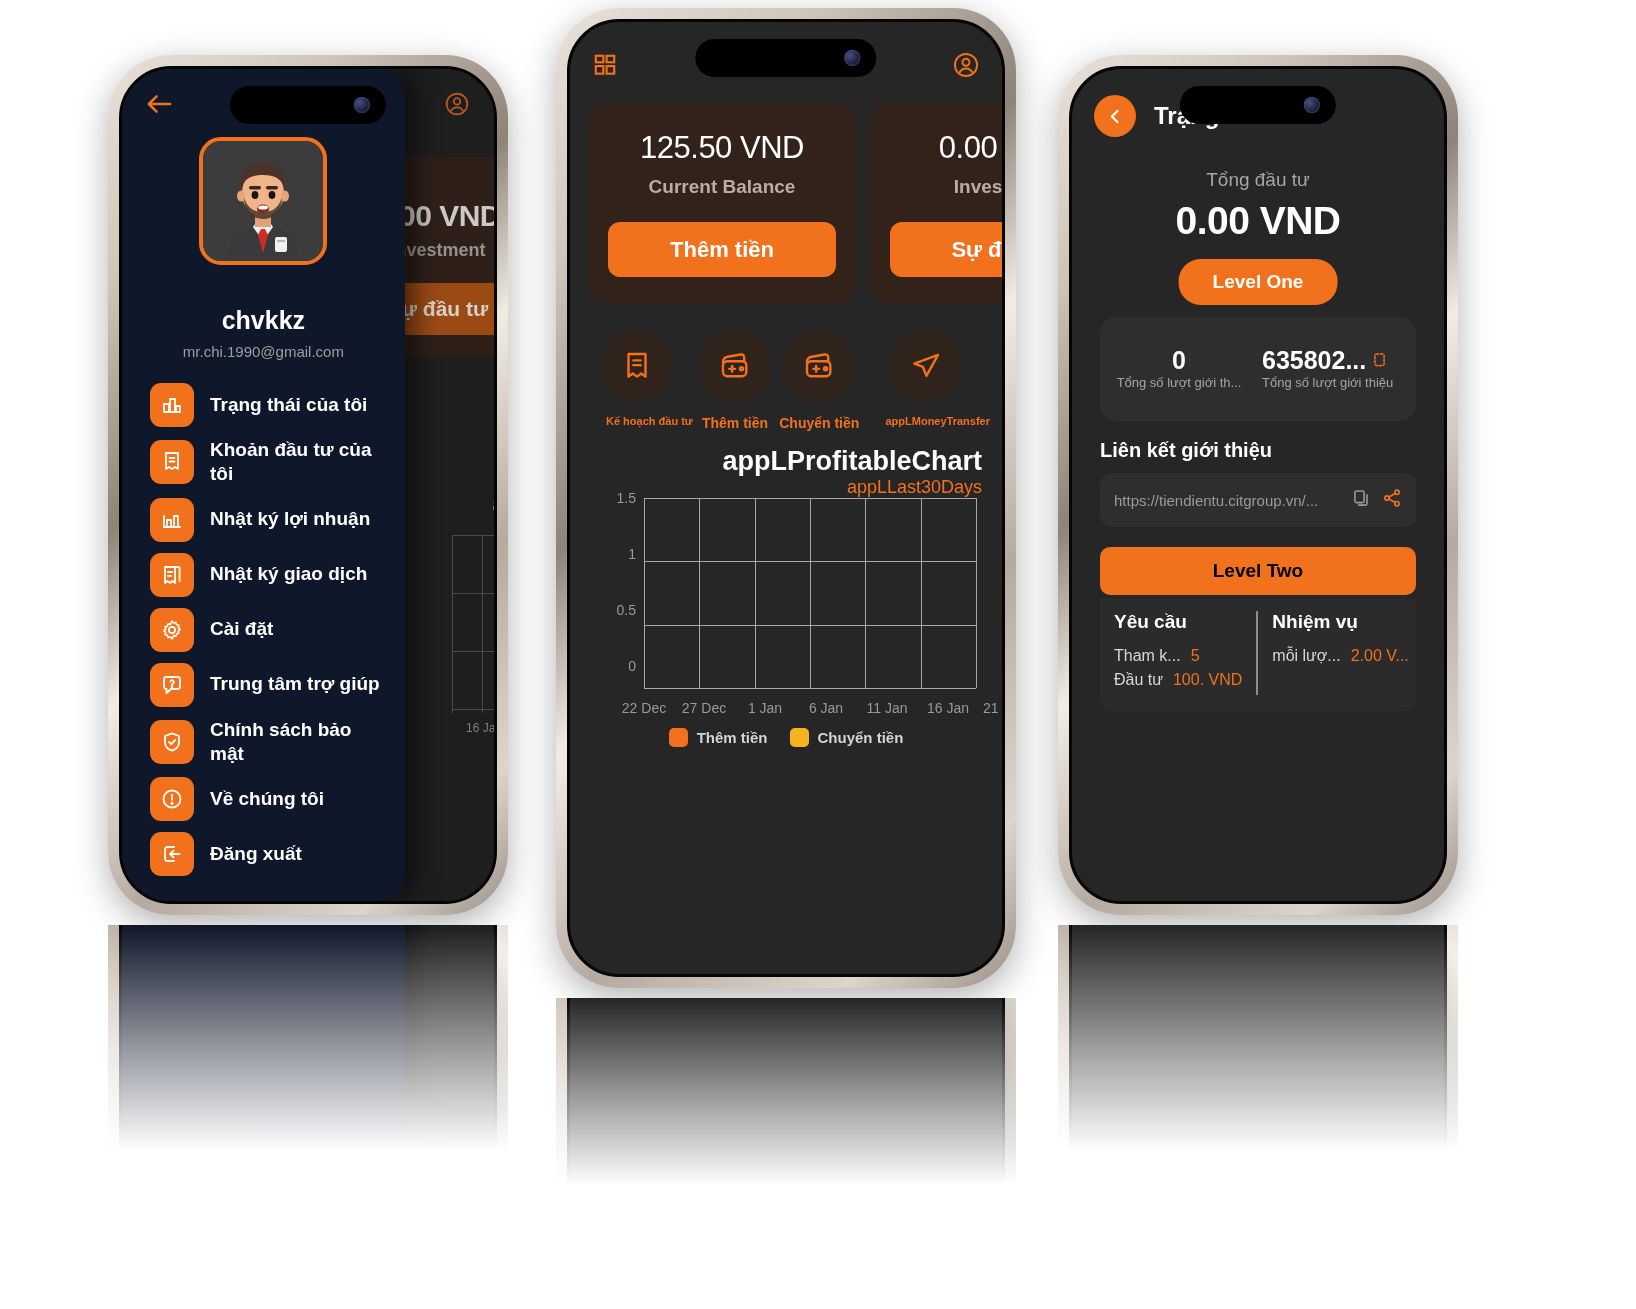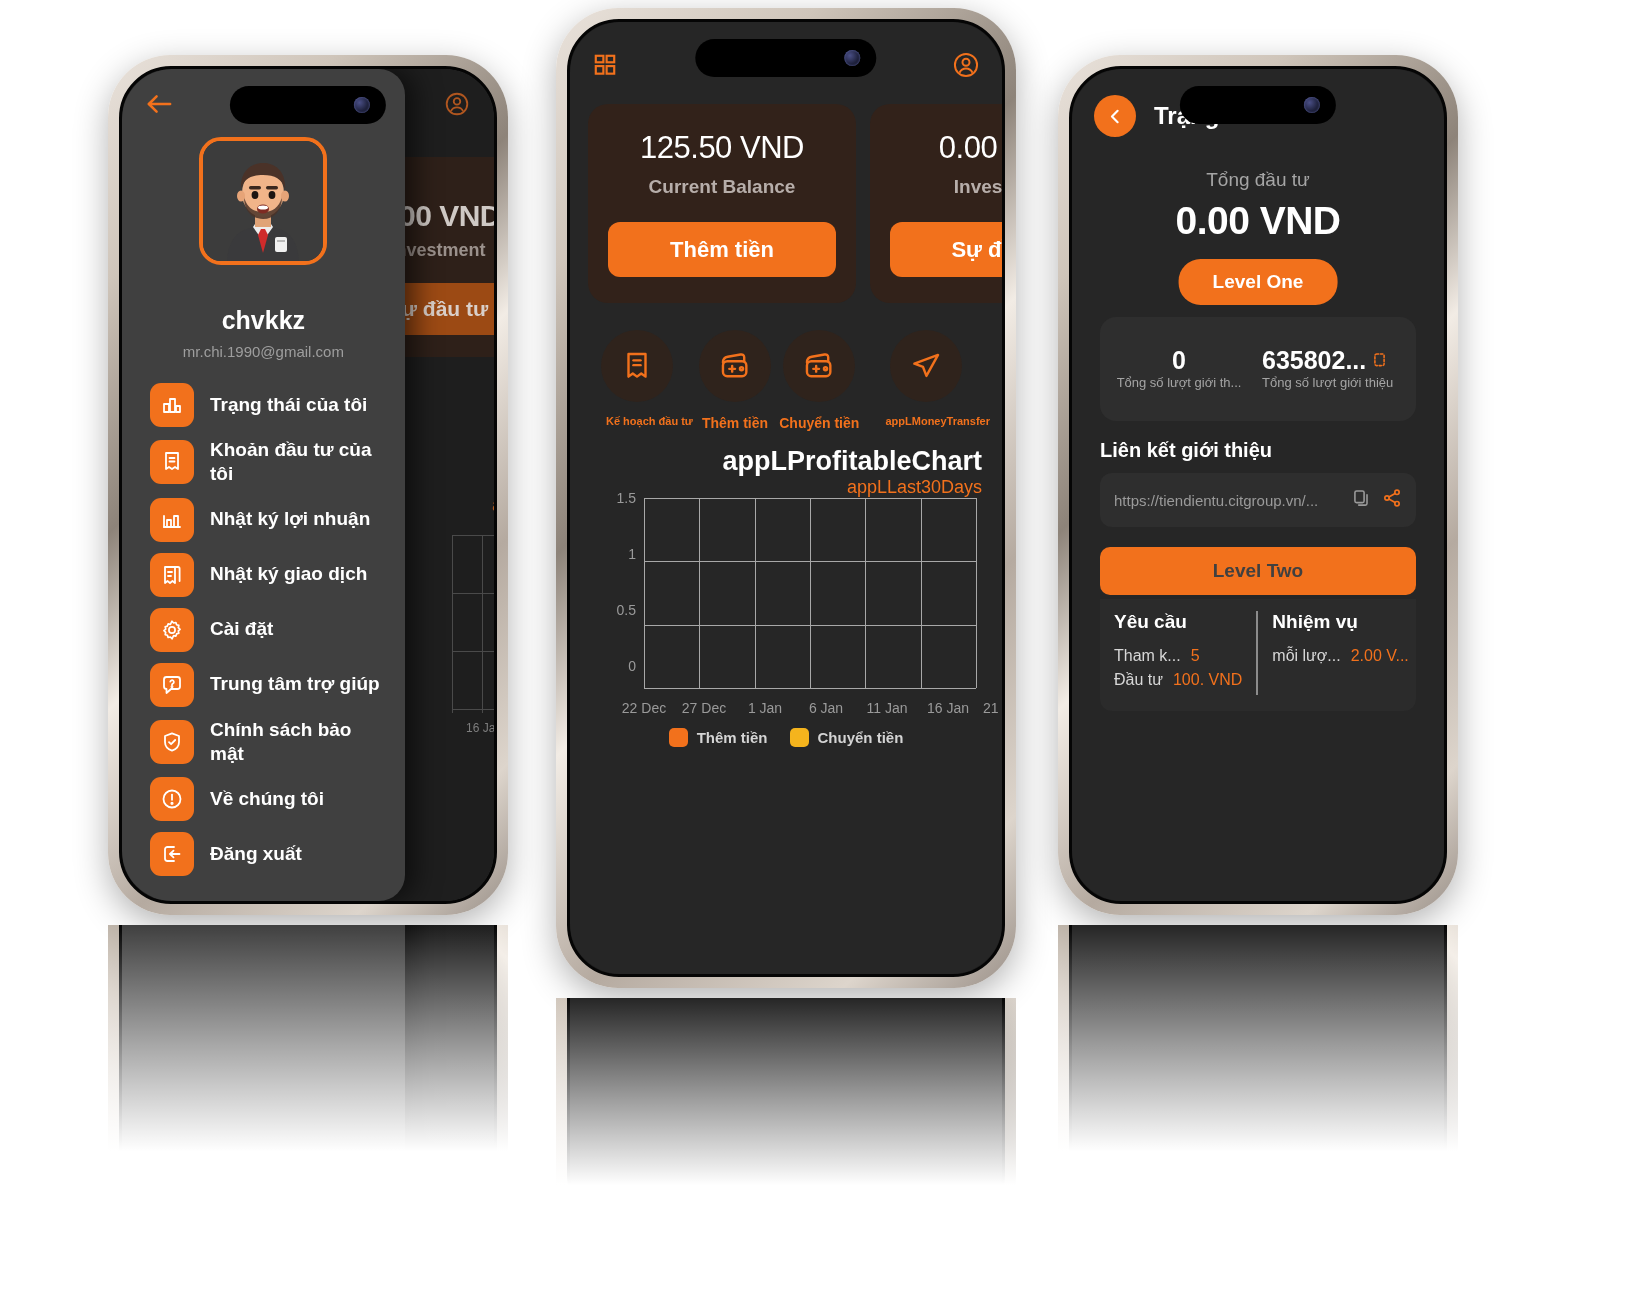--- a/index.html
+++ b/index.html
@@ -53,21 +53,21 @@
       display:flex; align-items:center; justify-content:center; }
   .p1-home .range { position:absolute; top:426px; left:370px; font-size:18px; color:#b25a20; font-weight:500;}
   .p1-home .minichart { position:absolute; top:466px; left:330px; width:180px; height:200px;}
   .p1-home .minichart .vg { position:absolute; top:0; bottom:22px; width:1px; background:#4a4a4a;}
   .p1-home .minichart .hg { position:absolute; left:0; right:0; height:1px; background:#4a4a4a;}
   .p1-home .minichart .xl { position:absolute; bottom:0; font-size:12px; color:#7e7e7e;}
   .p1-home .avatar-ic { position:absolute; top:22px; right:24px; }
 
   .p1-drawer {
     position:absolute; left:0; top:0; bottom:0; width:76%;
-    background:#404040; border-top-right-radius:26px; border-bottom-right-radius:26px;
+    background:#0f172a; border-top-right-radius:26px; border-bottom-right-radius:26px;
     box-shadow: 10px 0 26px rgba(0,0,0,.55);
     overflow:hidden;
   }
   .back-arrow { position:absolute; top:24px; left:24px; z-index:20; }
   .avatar-frame {
     position:absolute; top:68px; left:50%; transform:translateX(-50%);
     width:128px; height:128px; border:4px solid #f2711c; border-radius:22px;
     background:#3a3a3a; overflow:hidden;
   }
   .p1-name { position:absolute; top:237px; left:0; right:0; text-align:center;
@@ -128,21 +128,21 @@
   .p3-stats .col.r { text-align:left; padding-left:4px; }
   .p3-stats .num { font-size:25px; font-weight:bold; color:#fff; }
   .p3-stats .cap { font-size:13px; color:#a5a5a5; line-height:1.25; }
   .p3-stats .row2 { display:flex; align-items:flex-start; gap:6px;}
   .p3-sec { position:absolute; top:370px; left:28px; font-size:20px; font-weight:bold; color:#fff;}
   .p3-link { position:absolute; top:404px; left:28px; right:28px; height:54px; background:#2e2e2e;
       border-radius:12px; display:flex; align-items:center; padding:0 14px; gap:10px;}
   .p3-link .url { flex:1; font-size:15px; color:#9a9a9a; overflow:hidden; white-space:nowrap;}
   .p3-l2 { position:absolute; top:478px; left:28px; right:28px; height:48px; background:#f2711c;
       border-radius:10px; display:flex; align-items:center; justify-content:center;
-      color:#404040; font-size:19px; font-weight:bold;}
+      color:#000000; font-size:19px; font-weight:bold;}
   .p3-tbl { position:absolute; top:530px; left:28px; right:28px; background:#2b2b2b;
       border-bottom-left-radius:12px; border-bottom-right-radius:12px; display:flex; padding:12px 0 16px;}
   .p3-tbl .tc { flex:1; padding:0 14px; }
   .p3-tbl .tc.second { border-left:2px solid #8c8c8c;}
   .p3-tbl .th { font-size:19px; font-weight:bold; color:#fff; margin-bottom:14px;}
   .p3-tbl .tr { display:flex; gap:10px; font-size:16px; color:#d7d7d7; margin-bottom:6px; white-space:nowrap;}
   .p3-tbl .tr .v { color:#f2711c; }
 
   
   .reflect { position:absolute; overflow:hidden; }

